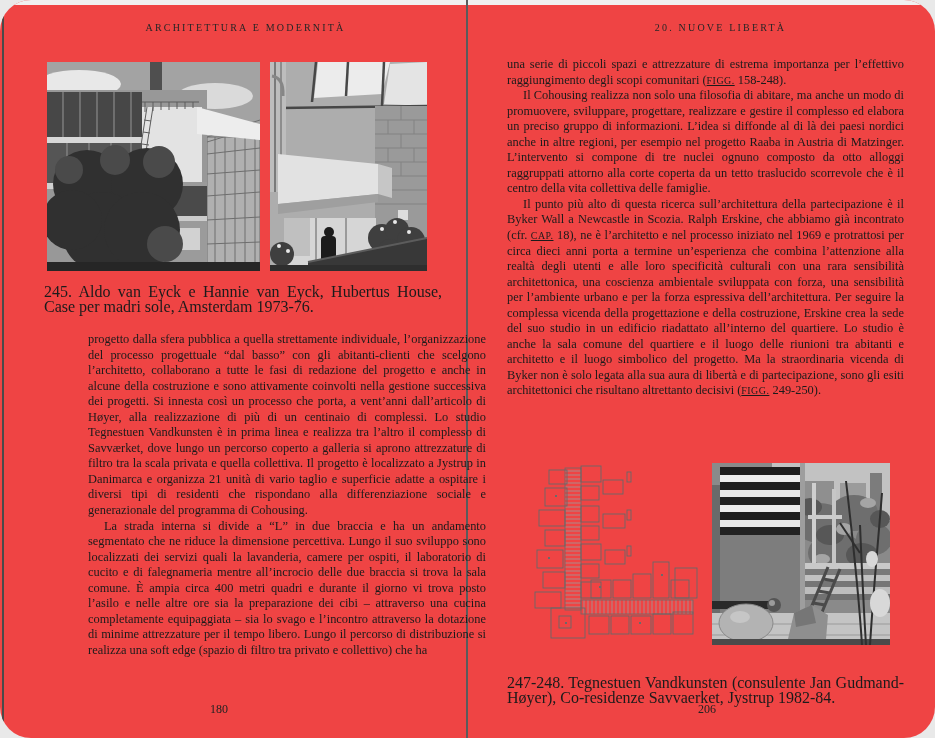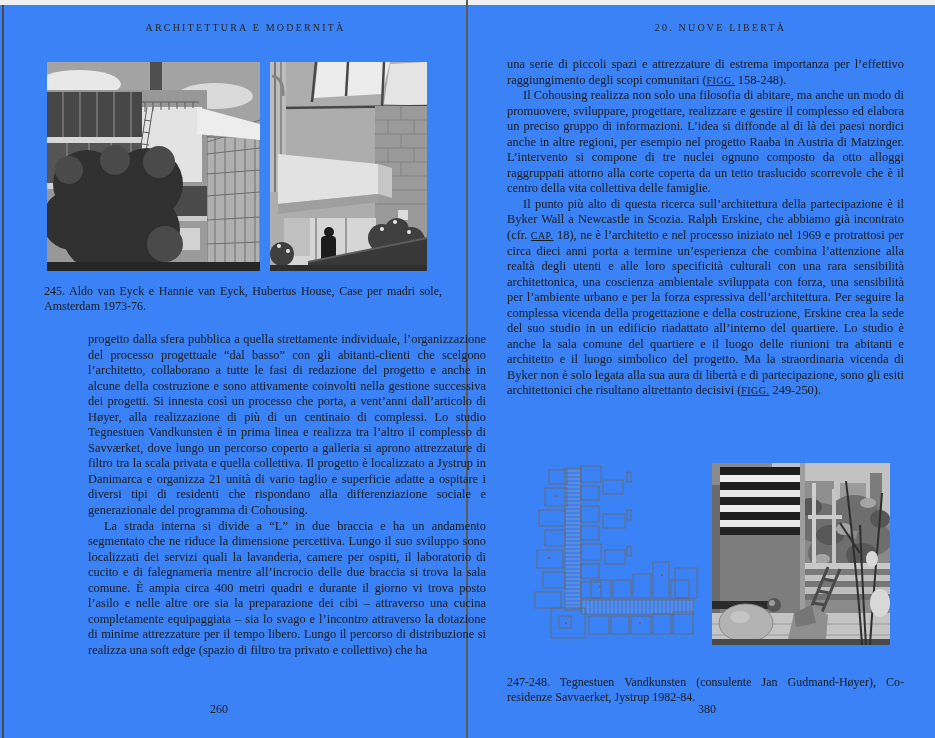--- a/index.html
+++ b/index.html
@@ -1,38 +1,39 @@
 <!DOCTYPE html>
 <html lang="it"><head>
 <meta charset="utf-8">
 <style>
   html,body{margin:0;padding:0;background:#e9e9e9;}
   .spread{
     position:relative;width:935px;height:738px;overflow:hidden;
-    background:#3b82f6;
+    background:#ef4444;
     font-family:"Liberation Serif","DejaVu Serif",serif;
     color:#1b1b1b;
+    border-radius:31px;
   }
   .top-band{position:absolute;left:0;top:0;width:935px;height:5px;background:#f0f0f0;}
   .edge-line{position:absolute;left:2px;top:5px;width:2px;height:733px;background:#4a4a4a;}
   .gutter-line{position:absolute;left:466px;top:0;width:2px;height:738px;background:#5b5b5b;}
 
   .running-head{
     position:absolute;top:22px;width:397px;text-align:center;
     font-size:10px;letter-spacing:2.2px;color:#262626;white-space:nowrap;
   }
   .running-head.left{left:47px;}
   .running-head.right{left:522px;}
 
   .figure-row{position:absolute;left:47px;top:62px;display:flex;gap:10px;}
   .figure-frame{background:#bcbcbc;overflow:hidden;}
   .figure-frame svg{display:block;}
 
   .caption{
-    font-size:12px;line-height:15px;text-align:justify;color:#1b1b1b;
+    font-size:16px;line-height:15px;text-align:justify;color:#1b1b1b;
   }
   .caption-left{position:absolute;left:44px;top:284px;width:398px;}
   .caption-right{position:absolute;left:507px;top:651px;width:397px;margin-top:24px;}
   .caption p{margin:0;}
 
   .body-text{
     font-size:12.4px;line-height:15.55px;text-align:justify;
     hyphens:auto;-webkit-hyphens:auto;
   }
   .body-left{position:absolute;left:44px;top:332px;width:398px;margin-left:44px;}
@@ -223,21 +224,21 @@
 
   <div class="caption caption-left">
     <p>245. Aldo van Eyck e Hannie van Eyck, Hubertus House, Case per madri sole, Amsterdam 1973-76.</p>
   </div>
 
   <div class="body-text body-left">
     <p><span>progetto dalla sfera pubblica a quella strettamente individuale, l’organizzazione del processo progettuale “dal basso” con gli abitanti-clienti che scelgono l’architetto, collaborano a tutte le fasi di redazione del progetto e anche in alcune della costruzione e sono attivamente coinvolti nella gestione successiva dei progetti. Si innesta così un processo che porta, a vent’anni dall’articolo di Høyer, alla realizzazione di più di un centinaio di complessi. Lo studio Tegnestuen Vandkunsten è in prima linea e realizza tra l’altro il complesso di Savværket, dove lungo un percorso coperto a galleria si aprono attrezzature di filtro tra la scala privata e quella collettiva. Il progetto è localizzato a Jystrup in Danimarca e organizza 21 unità di vario taglio e superficie adatte a ospitare i diversi tipi di residenti che rispondano alla differenziazione sociale e generazionale del programma di </span><span class="it">Cohousing</span><span>.</span></p>
     <p class="indent"><span>La strada interna si divide a “L” in due braccia e ha un andamento segmentato che ne riduce la dimensione percettiva. Lungo il suo sviluppo sono localizzati dei servizi quali la lavanderia, camere per ospiti, il laboratorio di cucito e di falegnameria mentre all’incrocio delle due braccia si trova la sala comune. È ampia circa 400 metri quadri e durante il giorno vi trova posto l’asilo e nelle altre ore sia la preparazione dei cibi – attraverso una cucina completamente equipaggiata – sia lo svago e l’incontro attraverso la dotazione di minime attrezzature per il tempo libero. Lungo il percorso di distribuzione si realizza una </span><span class="it">soft edge</span><span> (spazio di filtro tra privato e collettivo) che ha</span></p>
   </div>
 
-  <div class="page-number pn-left">260</div>
+  <div class="page-number pn-left">180</div>
 
   <div class="running-head right">20. NUOVE LIBERTÀ</div>
 
   <div class="body-text body-right">
     <p><span>una serie di piccoli spazi e attrezzature di estrema importanza per l’effettivo raggiungimento degli scopi comunitari (</span><span class="sc">FIGG.</span><span> 158-248).</span></p>
     <p class="indent"><span>Il </span><span class="it">Cohousing</span><span> realizza non solo una filosofia di abitare, ma anche un modo di promuovere, sviluppare, progettare, realizzare e gestire il complesso ed elabora un preciso gruppo di informazioni. L’idea si diffonde al di là dei paesi nordici anche in altre regioni, per esempio nel progetto Raaba in Austria di Matzinger. L’intervento si compone di tre nuclei ognuno composto da otto alloggi raggruppati attorno alla corte coperta da un tetto traslucido scorrevole che è il centro della vita collettiva delle famiglie.</span></p>
     <p class="indent"><span>Il punto più alto di questa ricerca sull’architettura della partecipazione è il Byker Wall a Newcastle in Scozia. Ralph Erskine, che abbiamo già incontrato (cfr. </span><span class="sc">CAP.</span><span> 18), ne è l’architetto e nel processo iniziato nel 1969 e protrattosi per circa dieci anni porta a termine un’esperienza che combina l’attenzione alla realtà degli utenti e alle loro specificità culturali con una rara sensibilità architettonica, una coscienza ambientale sviluppata con forza, una sensibilità per l’ambiente urbano e per la forza espressiva dell’architettura. Per seguire la complessa vicenda della progettazione e della costruzione, Erskine crea la sede del suo studio in un edificio riadattato all’interno del quartiere. Lo studio è anche la sala comune del quartiere e il luogo delle riunioni tra abitanti e architetto e il luogo simbolico del progetto. Ma la straordinaria vicenda di Byker non è solo legata alla sua aura di libertà e di partecipazione, sono gli esiti architettonici che risultano altrettanto decisivi (</span><span class="sc">FIGG.</span><span> 249-250).</span></p>
   </div>
 
   <div class="plan-fig">
@@ -387,14 +388,14 @@
         <ellipse cx="168" cy="140" rx="10" ry="14"></ellipse>
           <ellipse cx="160" cy="96" rx="6" ry="8"></ellipse>
       </g>
     </svg>
   </div>
 
   <div class="caption caption-right">
     <p>247-248. Tegnestuen Vandkunsten (consulente Jan Gudmand-Høyer), Co-residenze Savvaerket, Jystrup 1982-84.</p>
   </div>
 
-  <div class="page-number pn-right">380</div>
+  <div class="page-number pn-right">206</div>
 </div>
 
 </body></html>

